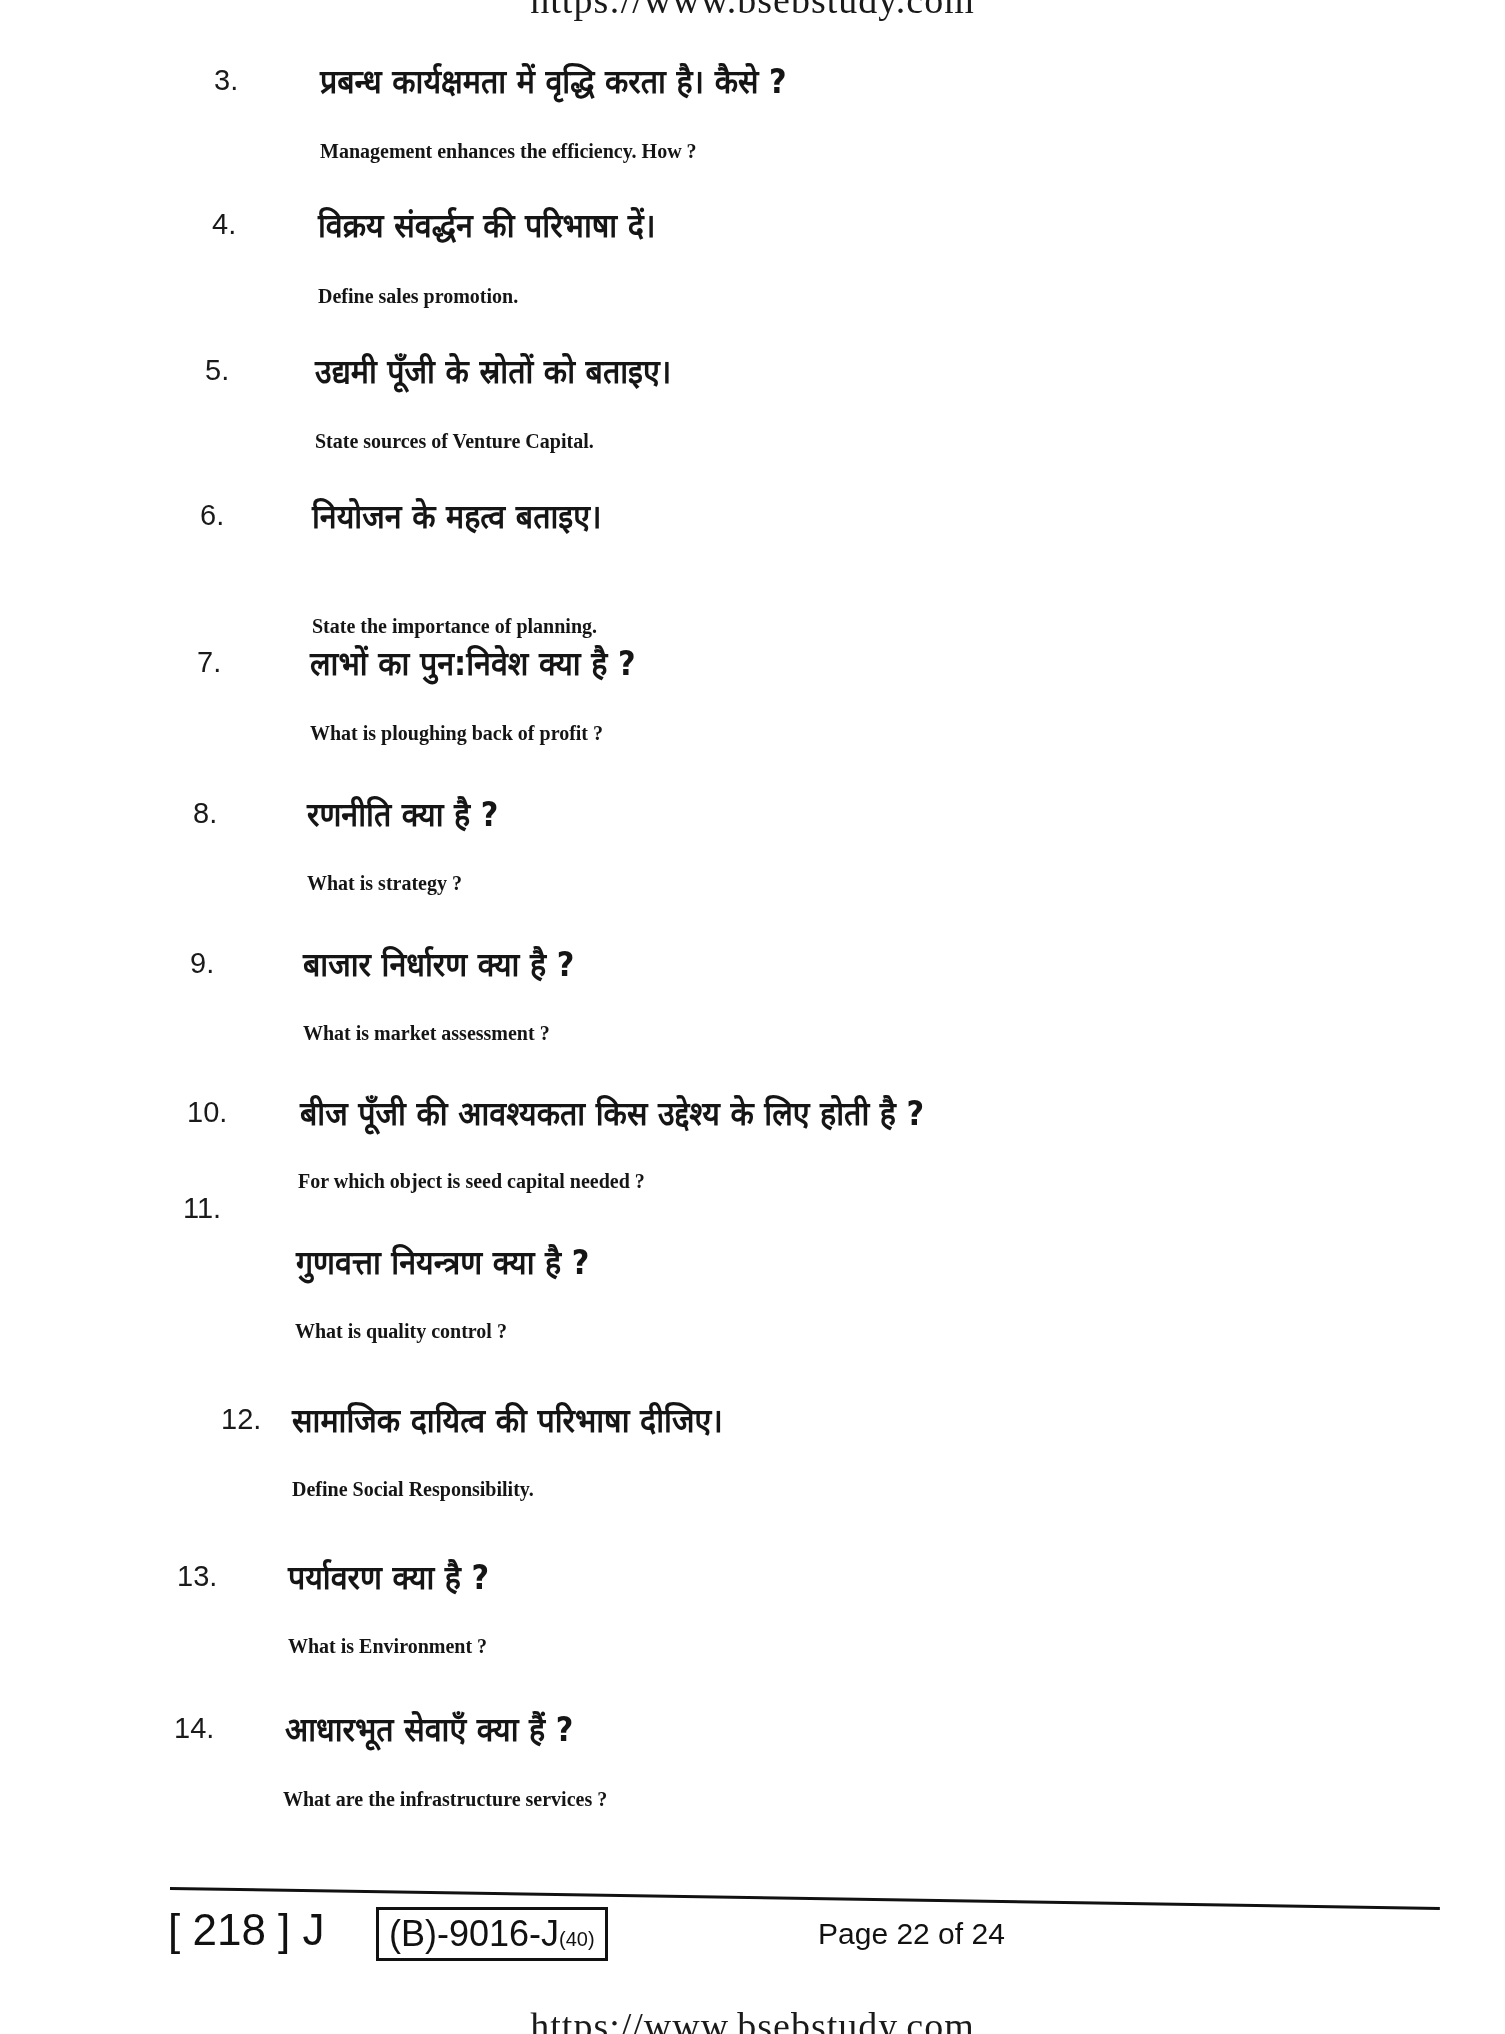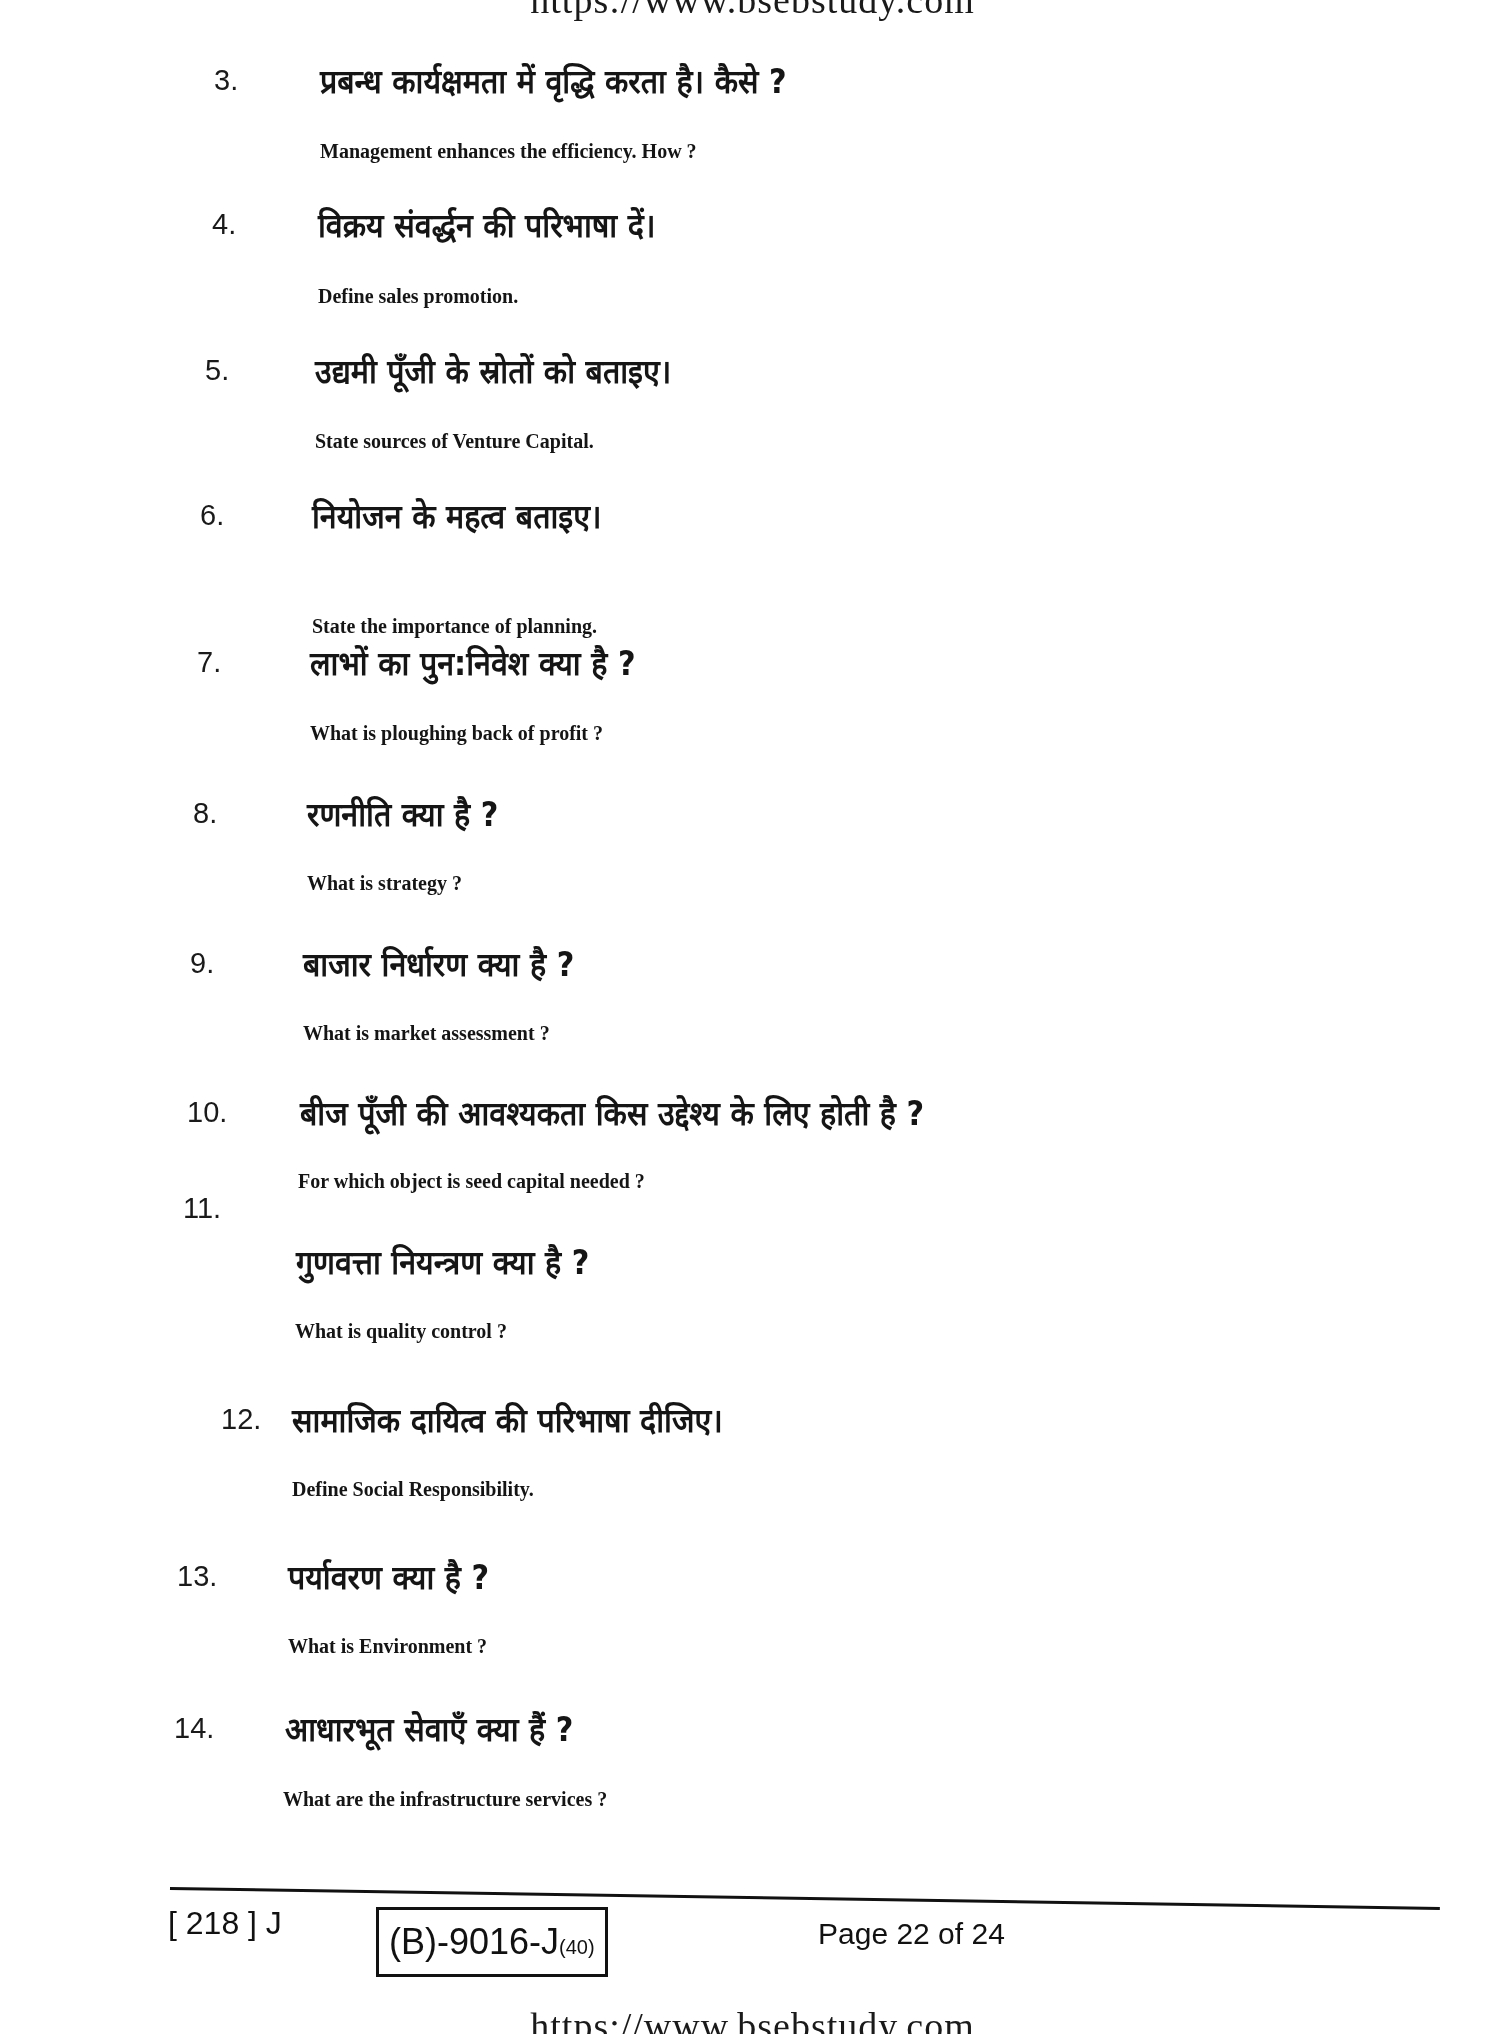--- a/index.html
+++ b/index.html
@@ -21,23 +21,23 @@
   }
   .en {
     position: absolute; font-family: "Liberation Serif", serif; font-size: 20px; font-weight: bold;
     color: #151515; white-space: nowrap;
   }
   .footer-line {
     position: absolute; left: 170px; top: 1887px; width: 1270px; height: 3px; background: #111;
     transform: rotate(0.9deg); transform-origin: left center;
   }
   .footer { position: absolute; top: 1905px; left: 168px; width: 1300px; height: 60px; }
-  .f-code { position: absolute; left: 0; top: 0; font-family: "Liberation Sans", sans-serif; font-size: 32px; color: #111; white-space: nowrap; }
+  .f-code { position: absolute; left: 0; top: 0; font-family: "Liberation Sans", sans-serif; font-size: 44px; color: #111; white-space: nowrap; }
   .f-box {
-    position: absolute; left: 208px; top: 2px; border: 3px solid #111; padding: 8px 10px;
+    position: absolute; left: 208px; top: 2px; border: 3px solid #111; padding: 0 10px;
     font-family: "Liberation Sans", sans-serif; font-size: 36px; color: #111; white-space: nowrap; height: 48px; line-height: 48px;
   }
   .f-box small { font-size: 20px; }
   .f-page { position: absolute; left: 650px; top: 12px; font-family: "Liberation Sans", sans-serif; font-weight: normal; font-size: 30px; color: #111; white-space: nowrap; }
 </style>
 </head>
 <body>
 
 <div class="watermark wm-top">https://www.bsebstudy.com</div>
 

